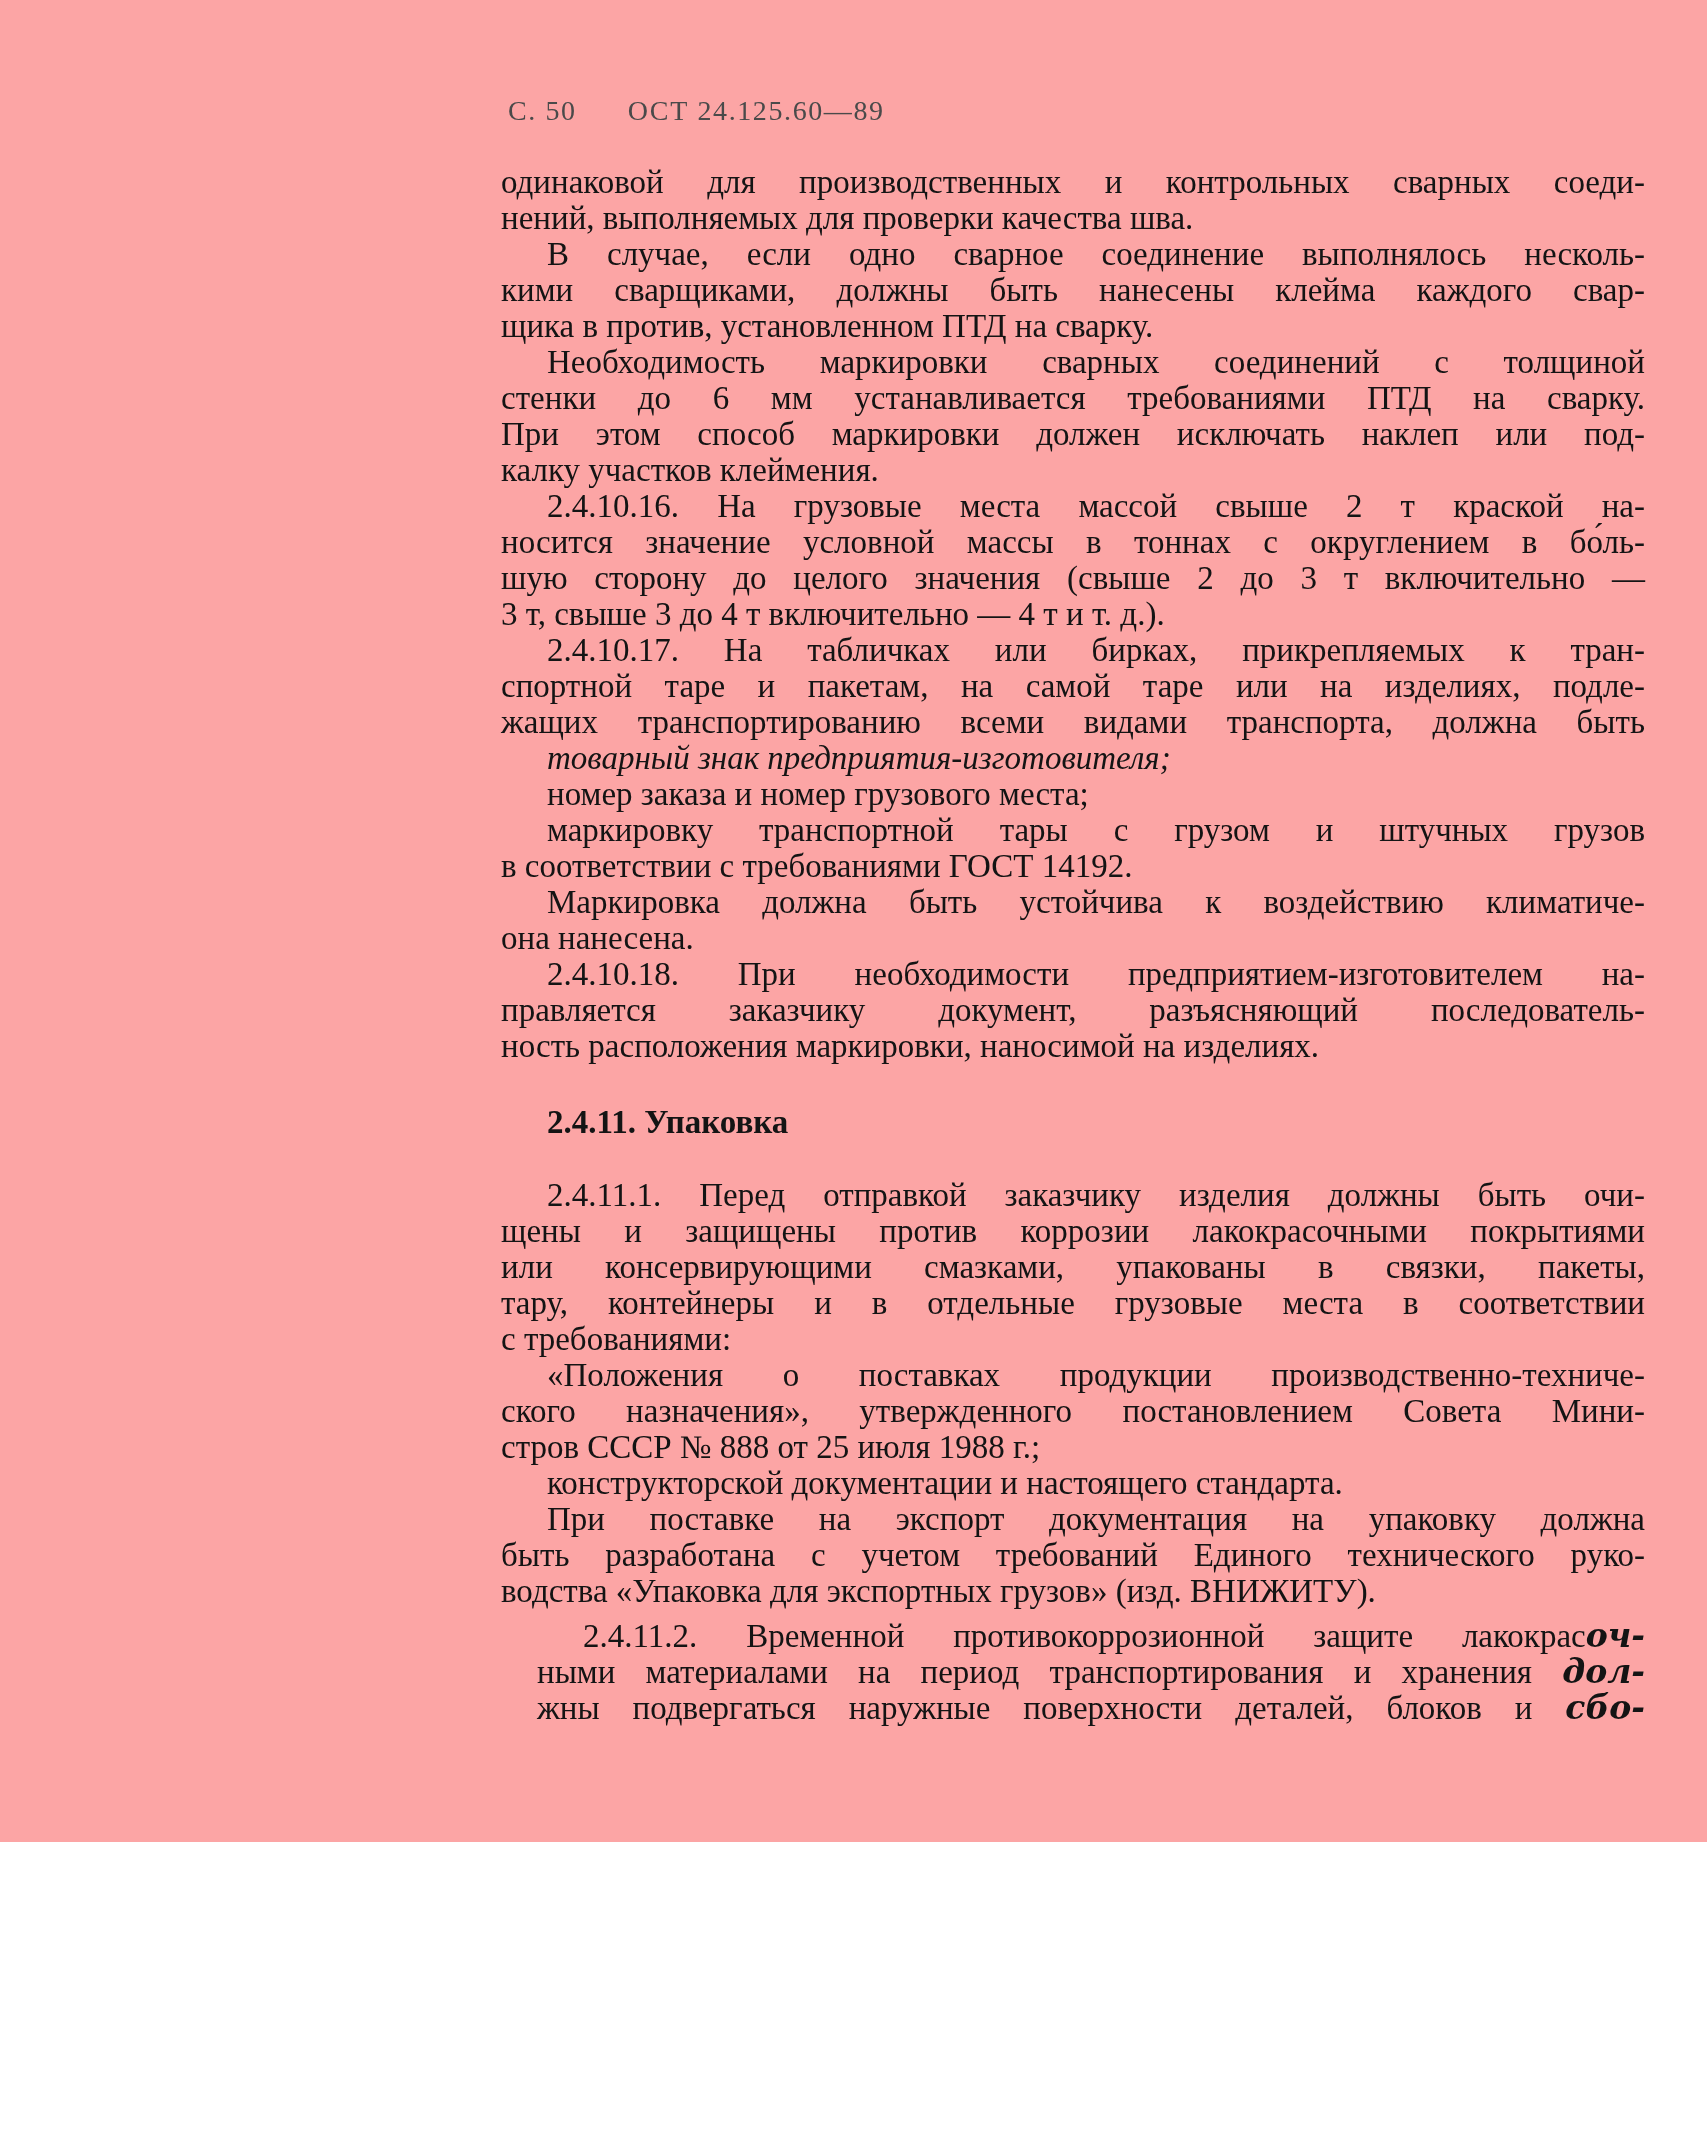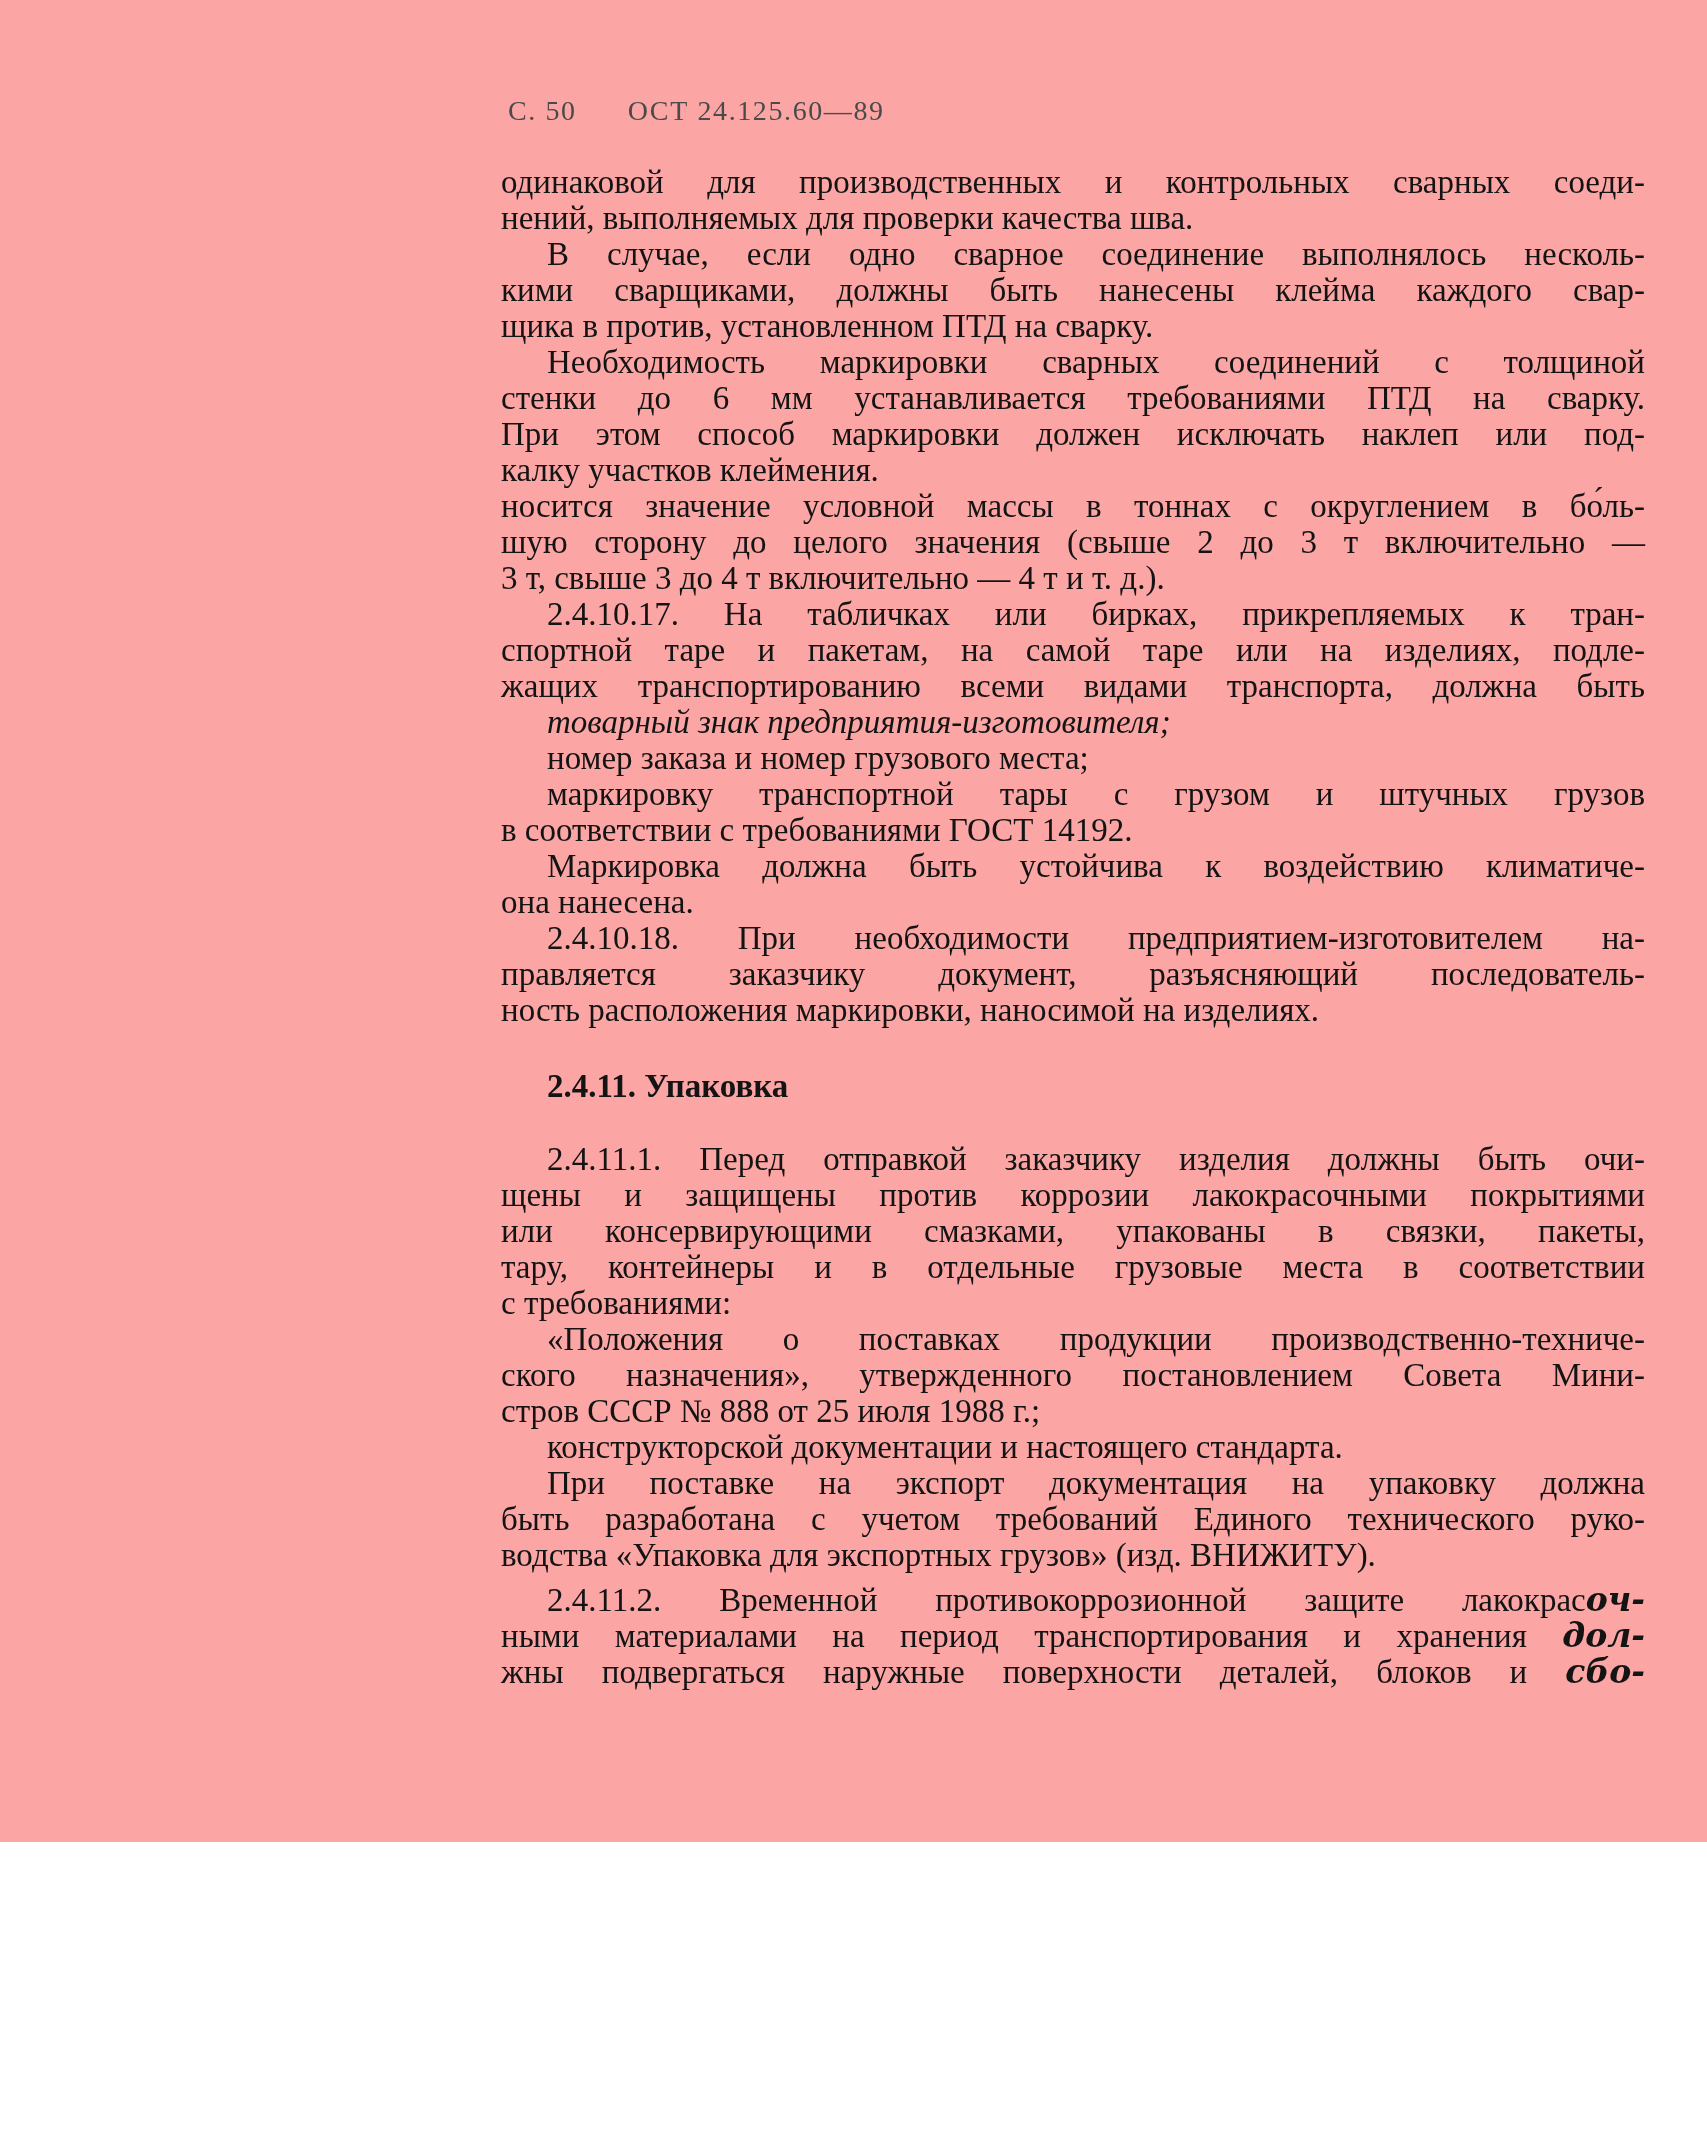--- a/index.html
+++ b/index.html
@@ -41,21 +41,21 @@
     text-align-last: left;
     -moz-text-align-last: left;
   }
   .line.indent { text-indent: 46px; }
   .para.italic { font-style: italic; }
   .para.heading {
     font-weight: bold;
     margin-top: 40px;
     margin-bottom: 37px;
   }
-  .para.gap-top { margin-top: 9px; }
+  .para.gap-top { margin-top: 9px; margin-left: 36px; }
   .hand {
     font-weight: 700;
     font-style: italic;
     font-family: "DejaVu Serif", serif;
   }
 </style>
 </head>
 <body>
 
 <div class="page">
@@ -73,20 +73,21 @@
         <div class="line"><span>кими сварщиками, должны быть нанесены клейма каждого свар-</span></div>
         <div class="line last"><span>щика в против, установленном ПТД на сварку.</span></div>
       </div>
       <div class="para">
         <div class="line indent"><span>Необходимость маркировки сварных соединений с толщиной</span></div>
         <div class="line"><span>стенки до 6 мм устанавливается требованиями ПТД на сварку.</span></div>
         <div class="line"><span>При этом способ маркировки должен исключать наклеп или под-</span></div>
         <div class="line last"><span>калку участков клеймения.</span></div>
       </div>
       <div class="para">
+        <div class="line indent"><span>2.4.10.16. На грузовые места массой свыше 2 т краской на-</span></div>
         <div class="line"><span>носится значение условной массы в тоннах с округлением в бо́ль-</span></div>
         <div class="line"><span>шую сторону до целого значения (свыше 2 до 3 т включительно —</span></div>
         <div class="line last"><span>3 т, свыше 3 до 4 т включительно — 4 т и т. д.).</span></div>
       </div>
       <div class="para">
         <div class="line indent"><span>2.4.10.17. На табличках или бирках, прикрепляемых к тран-</span></div>
         <div class="line"><span>спортной таре и пакетам, на самой таре или на изделиях, подле-</span></div>
         <div class="line"><span>жащих транспортированию всеми видами транспорта, должна быть</span></div>
       </div>
       <div class="para italic">

